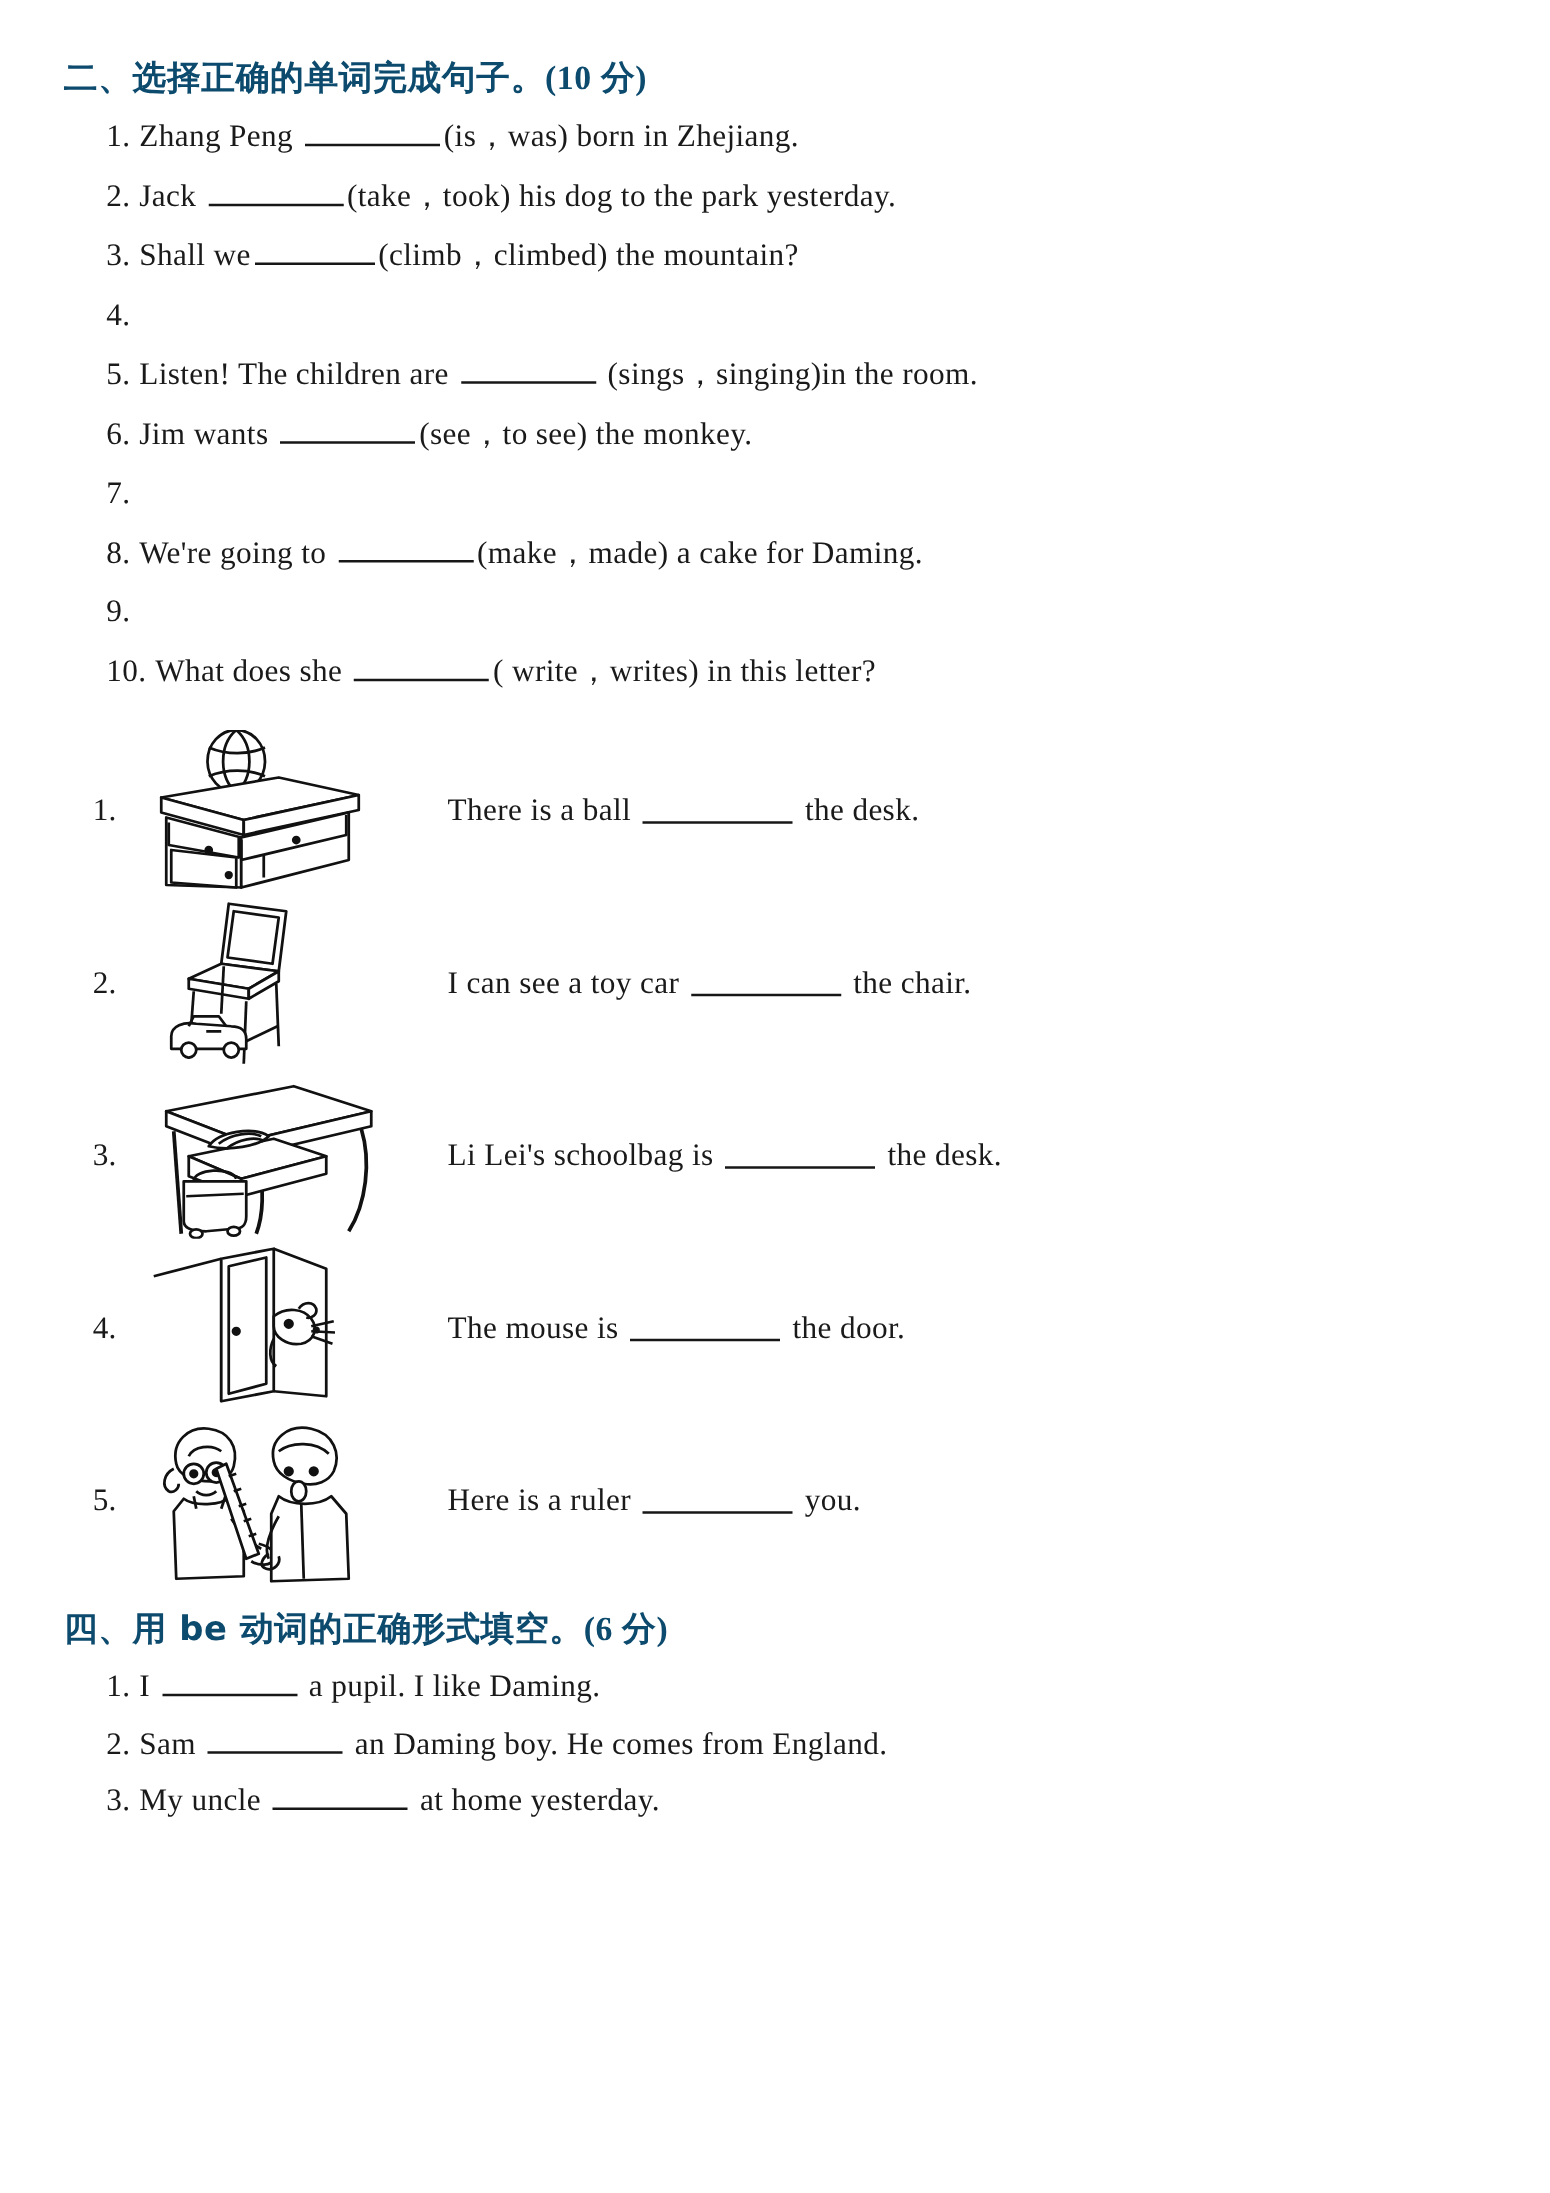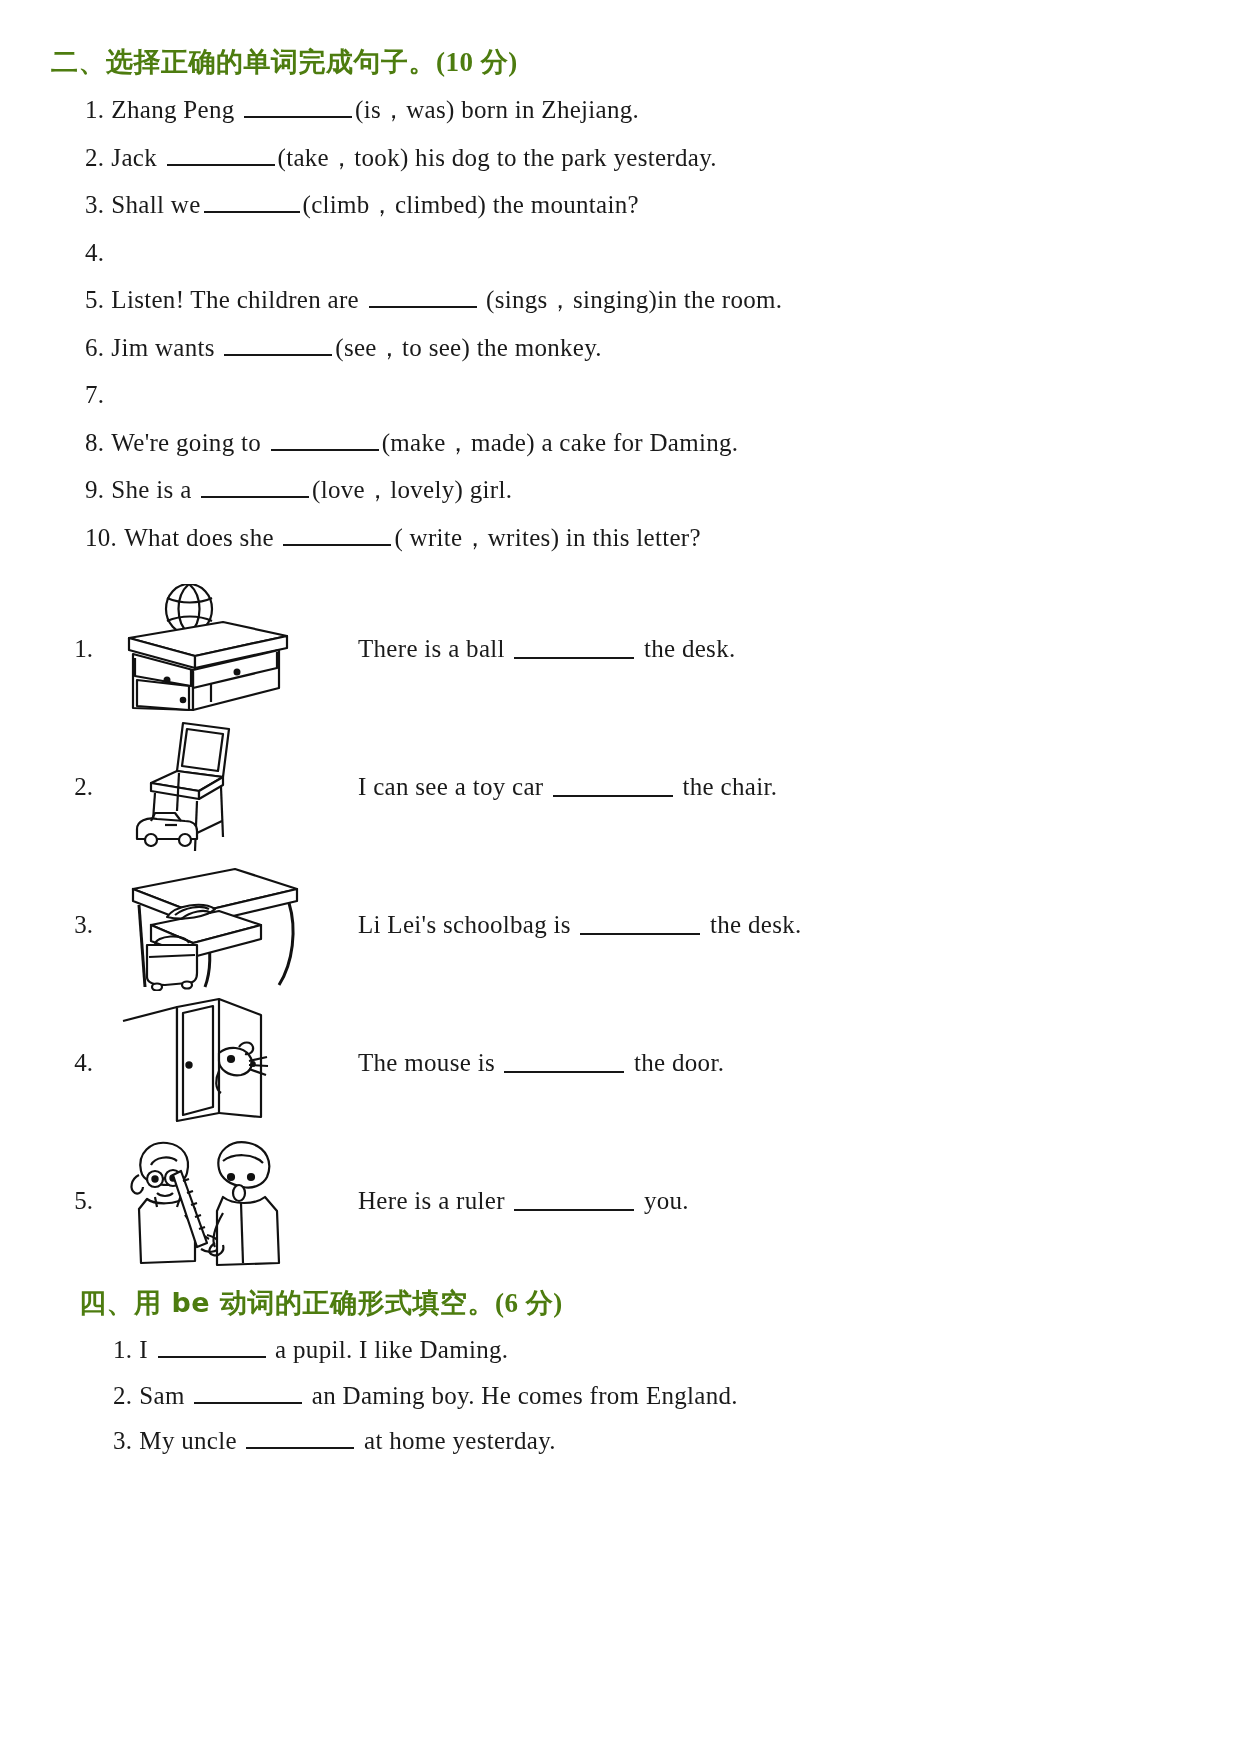--- a/index.html
+++ b/index.html
@@ -21,21 +21,21 @@
     padding: 40px 60px 0 45px;
     box-sizing: border-box;
   }
 
   
   .section-heading {
     font-family: "DejaVu Sans", "Liberation Sans", sans-serif;
     font-weight: 700;
     font-size: 27px;
     letter-spacing: 0.5px;
-    color: #4d7c0f;
+    color: #0c4a6e;
     margin: 0 0 6px 6px;
     white-space: nowrap;
   }
   .section-heading .score {
     font-family: "Liberation Serif", serif;
     font-weight: 700;
   }
 
   
   .q-list {
@@ -108,21 +108,21 @@
     margin-left: 40px;
     display: inline-flex;
     align-items: center;
     white-space: nowrap;
     letter-spacing: 0.3px;
   }
 
   
   .sec2 { margin-top: 4px; }
   .sec3 { margin-top: 22px; }
-  .sec4 { margin-top: 18px; margin-left: 28px; }
+  .sec4 { margin-top: 18px; }
   .sec4 .q-item { padding-top: 10px; padding-bottom: 10px; }
 </style>
 </head>
 <body>
 
 <div class="page">
 
   <div class="sec2">
     <div class="section-heading"><span>二、</span><span>选择正确的单词完成句子。</span><span class="score">(10 分)</span></div>
 
@@ -176,25 +176,20 @@
       <li class="q-item">
         <span class="q-num">8.</span>
         <span class="q-text">
             <span class="seg">We're going to </span>
             <span class="blank"></span>
             <span class="seg">(make，made) a cake for Daming.</span>
           </span>
       </li>
       <li class="q-item">
         <span class="q-num">9.</span>
-        <span class="q-text">
-            <span class="seg">She is a </span>
-            <span class="blank"></span>
-            <span class="seg">(love，lovely) girl.</span>
-          </span>
       </li>
       <li class="q-item">
         <span class="q-num">10.</span>
         <span class="q-text">
             <span class="seg">What does she </span>
             <span class="blank"></span>
             <span class="seg">( write，writes) in this letter?</span>
           </span>
       </li>
     </ul>

